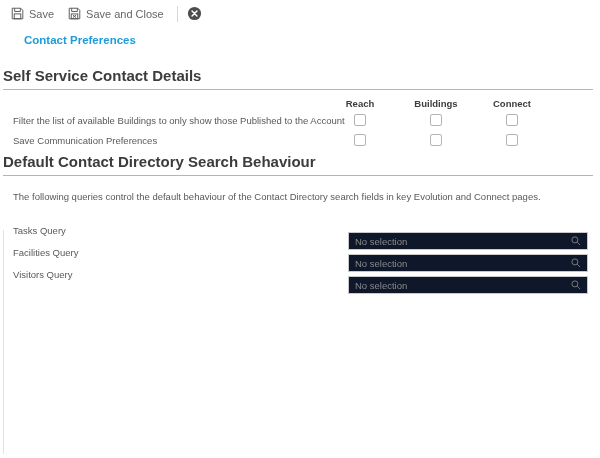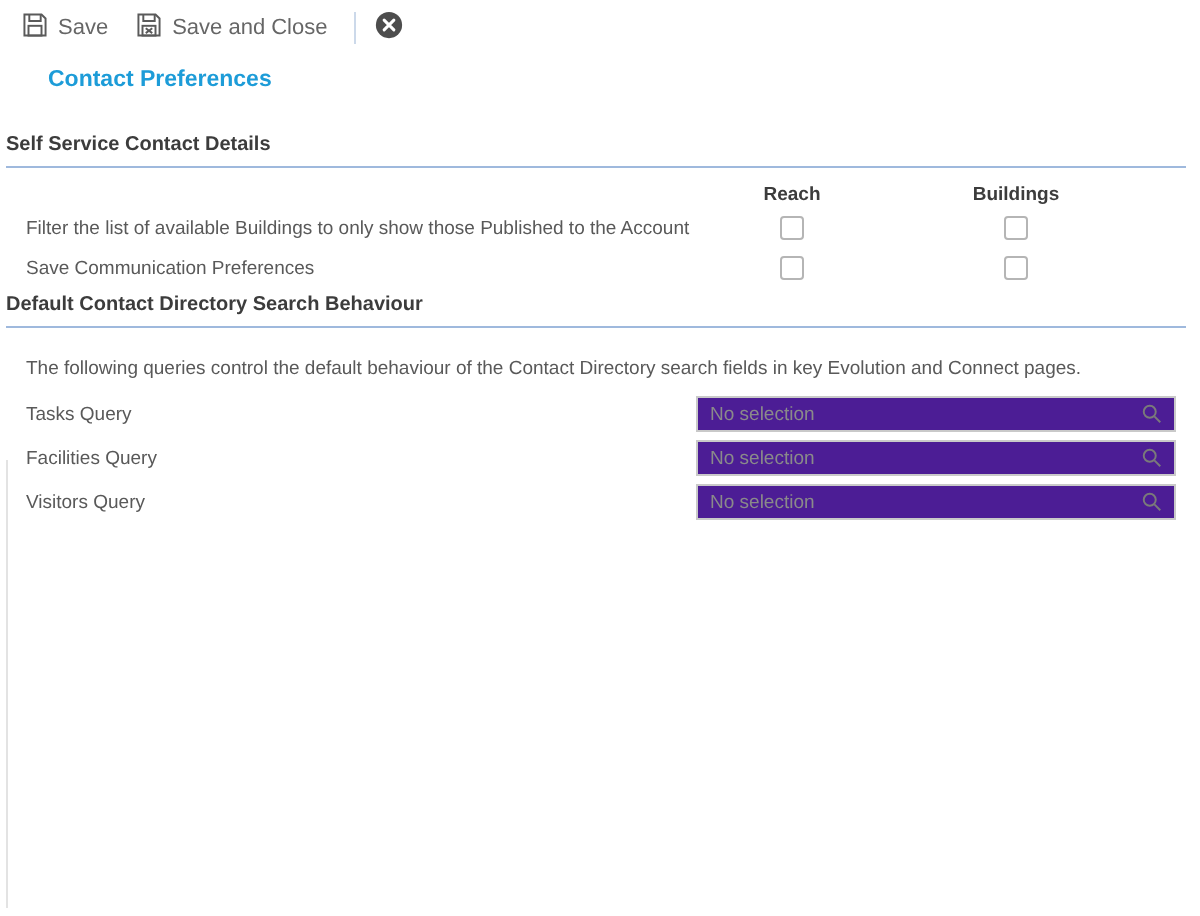--- a/index.html
+++ b/index.html
@@ -47,33 +47,32 @@
     margin: 8px 0 0 24px;
     white-space: nowrap;
   }
 
   
   .content { padding: 0 7px 0 3px; }
 
   .section-header {
     font-weight: bold;
     color: #3c3c3c;
-    font-size: 10px;
+    font-size: 15px;
     padding-bottom: 5px;
     border-bottom: 1px solid #9fb9dd;
     white-space: nowrap;
   }
   .section-self-service { margin-top: 21px; }
 
   
   .cb-grid {
     display: grid;
     grid-template-columns: 319px 76px 76px 76px;
     align-items: center;
-    gap: 36px;
   }
   .cb-head { padding-top: 7px; height: 20px; }
   .cb-head span {
     text-align: center;
     font-weight: bold;
     color: #3c3c3c;
     font-size: 9.5px;
   }
   .cb-row { height: 20px; }
   .cb-row .row-label { padding-left: 10px; white-space: nowrap; }
@@ -103,22 +102,23 @@
     align-items: center;
     margin-bottom: 4px;
     padding-right: 5px;
     height: 18px;
   }
   .query-row .row-label { padding-left: 10px; white-space: nowrap; }
   .lookup-field {
     display: flex;
     align-items: center;
     border: 1px solid #c9c9c9;
-    background: #4c1d95;
+    background: #0f172a;
     height: 18px;
+    margin-top: 22px;
   }
   .lookup-field input {
     flex: 1;
     border: none;
     outline: none;
     font-family: "Liberation Sans", "DejaVu Sans", sans-serif;
     font-size: 9.5px;
     color: #8a8a8a;
     padding: 0 6px;
     background: transparent;

